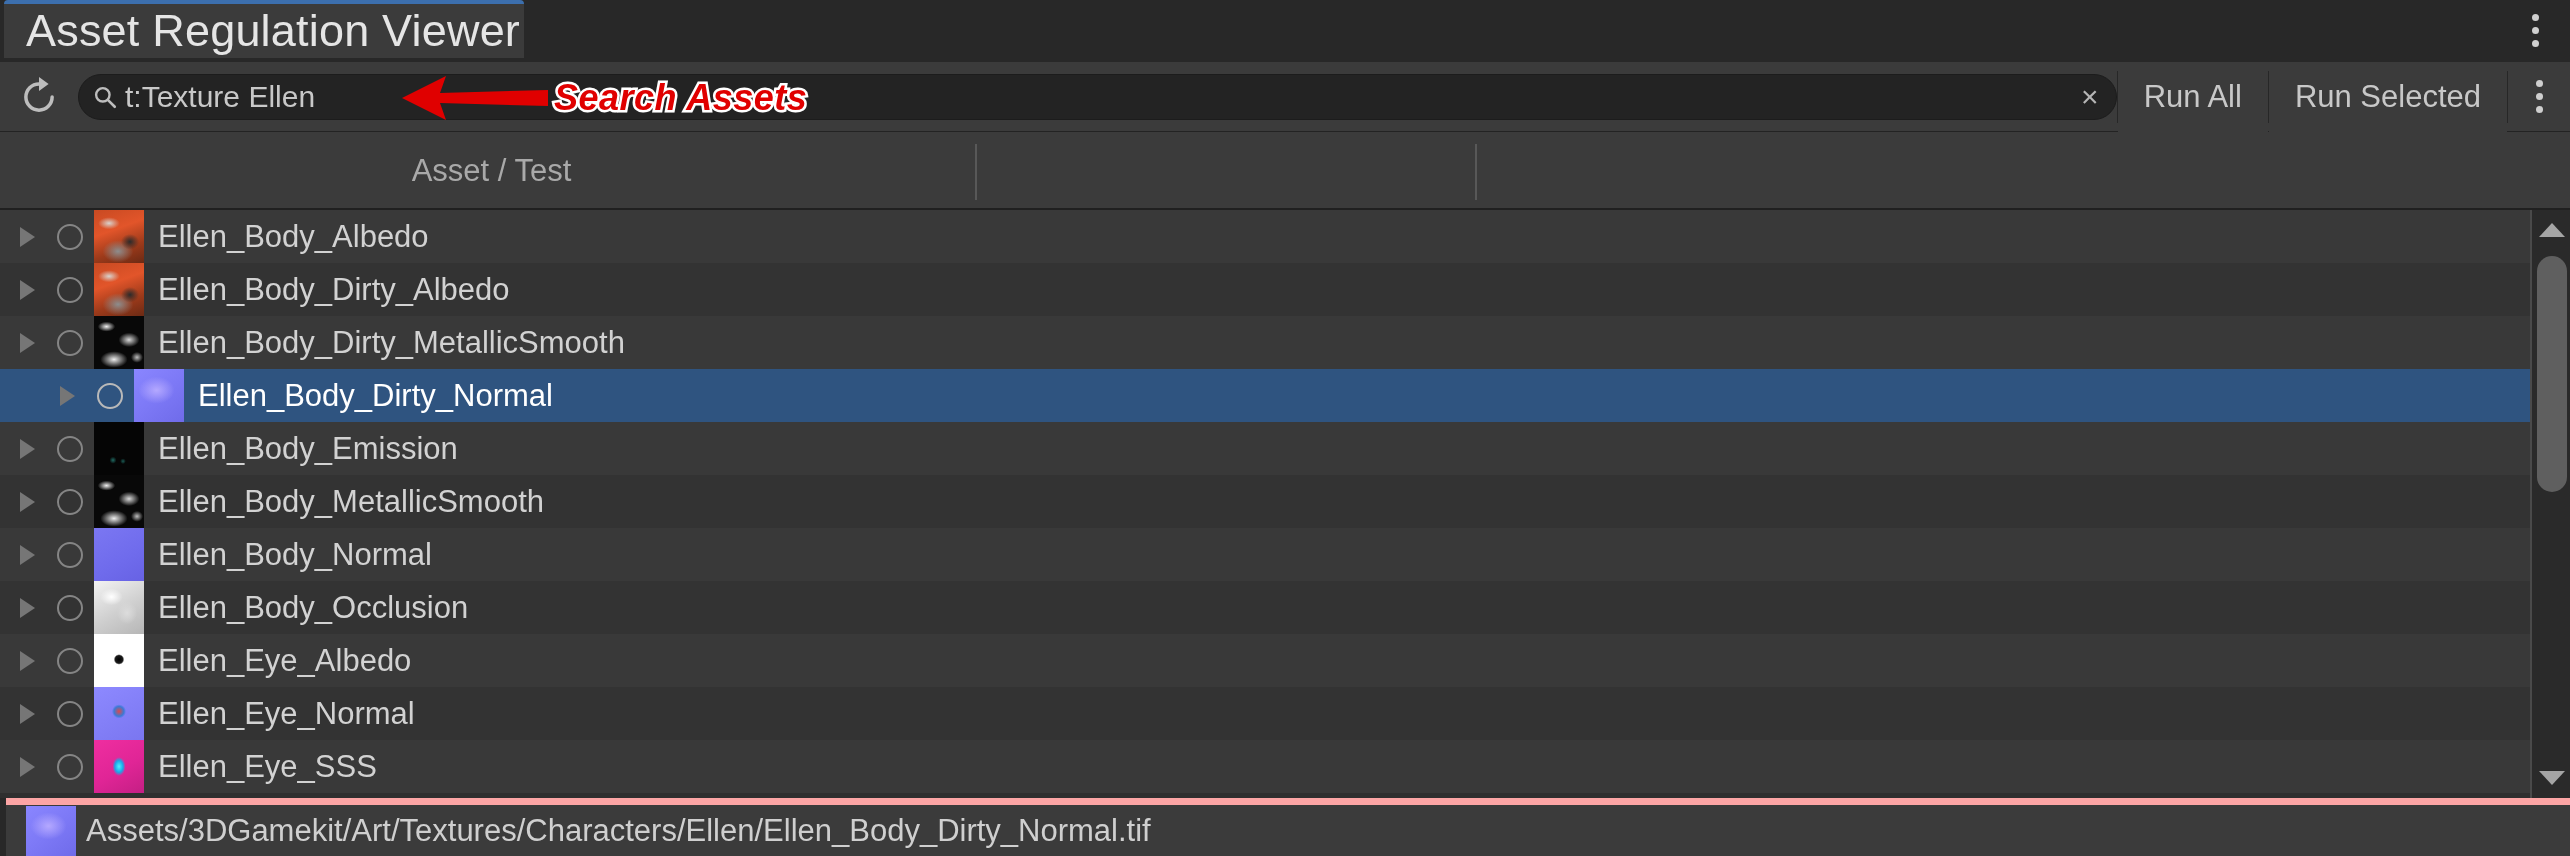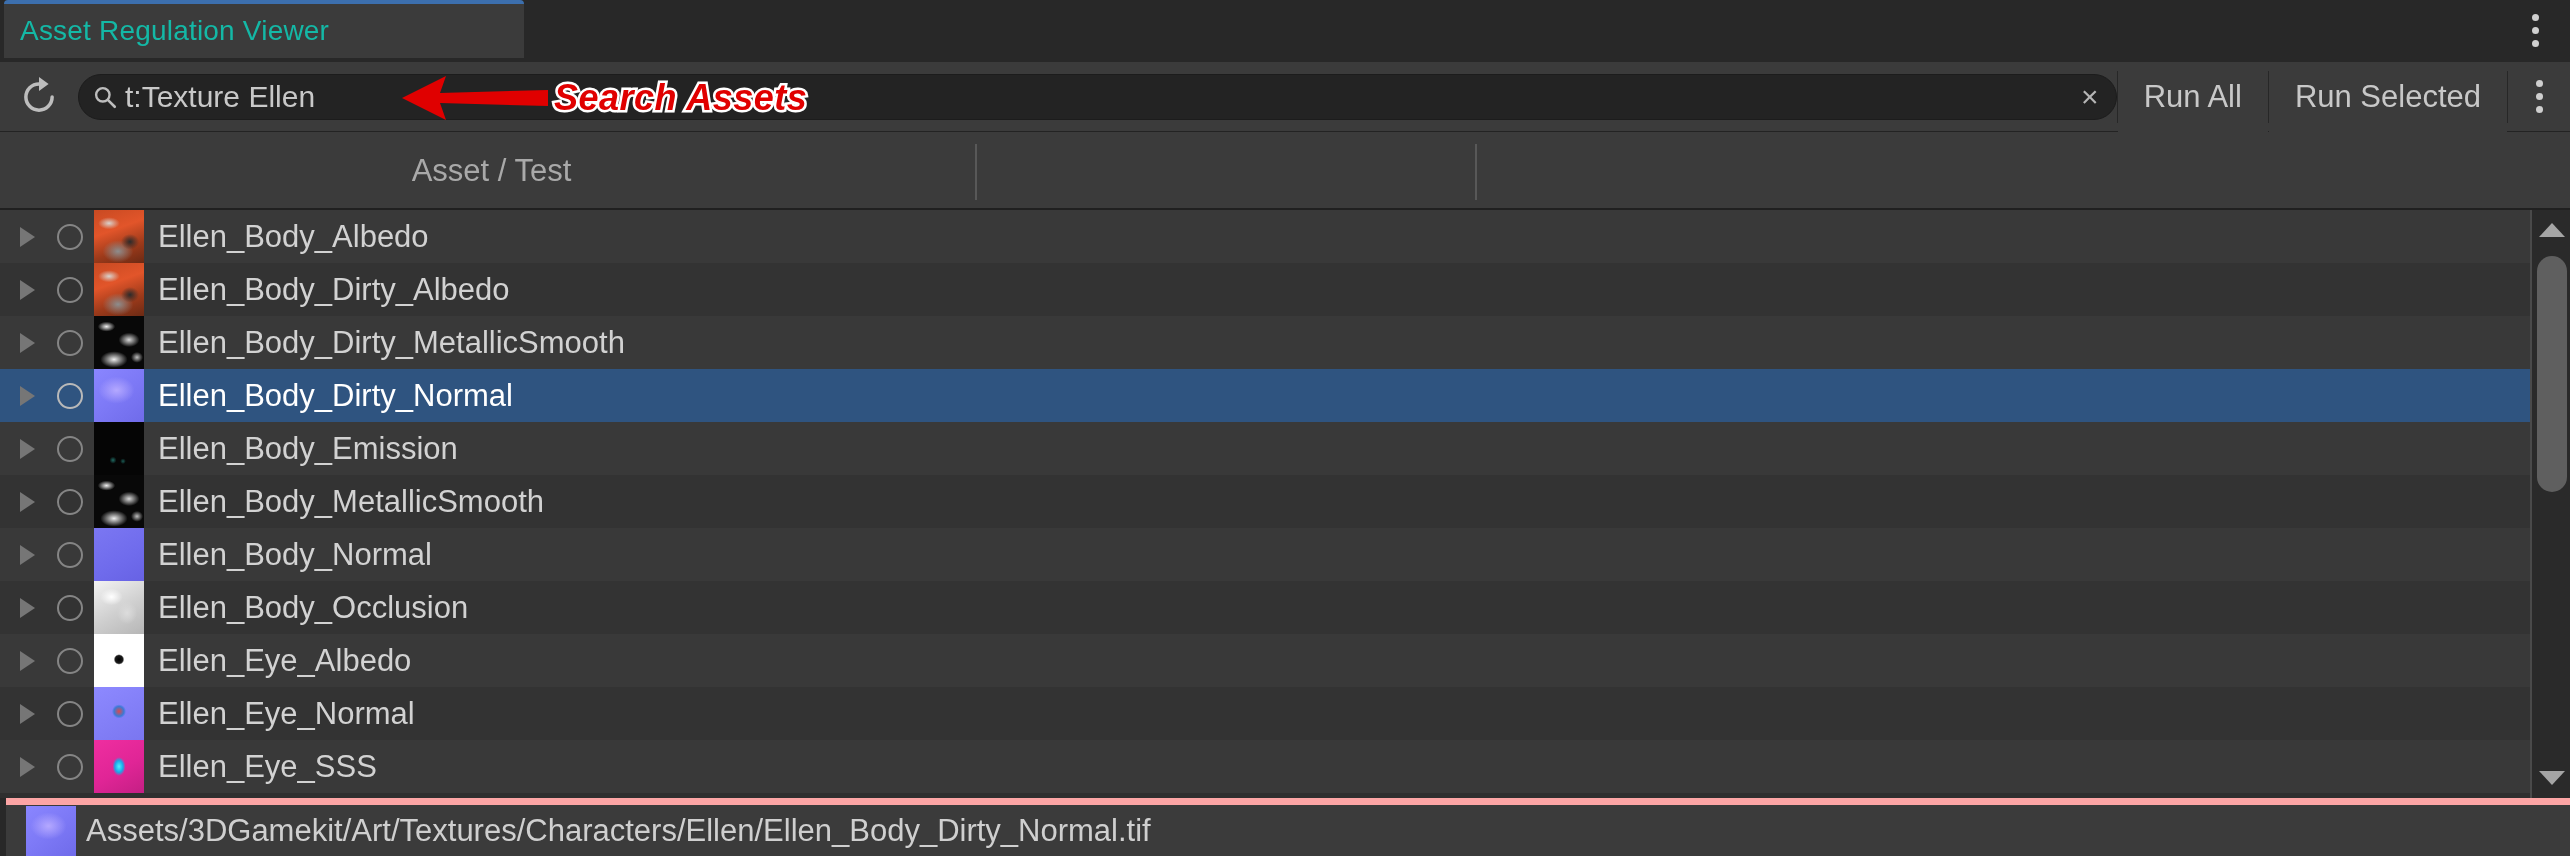--- a/index.html
+++ b/index.html
@@ -25,23 +25,23 @@
   }
   #tab-active {
     position: absolute; left: 4px; top: 0;
     width: 520px; height: 58px;
     background: #3b3b3b;
     border-top: 4px solid #3c6fae;
     border-radius: 4px 4px 0 0;
     display: flex; align-items: center;
   }
   #tab-active .tab-label {
-    color: #14b8a6;
-    font-size: 28px;
-    padding-left: 16px;
+    color: #e5e5e5;
+    font-size: 45px;
+    padding-left: 22px;
     letter-spacing: 0.2px;
     white-space: nowrap;
   }
   #tabbar-kebab {
     position: absolute; right: 18px; top: 8px;
     width: 34px; height: 44px;
     display: flex; flex-direction: column;
     align-items: center; justify-content: center;
     gap: 6px;
   }
@@ -135,21 +135,21 @@
     background: #2f2f2f;
     overflow: hidden;
   }
   .row {
     position: relative;
     height: 53px;
     display: flex; align-items: center;
     background: #393939;
   }
   .row.alt { background: #333333; }
-  .row.selected { background: #2f5480; }
+  .row.selected { background: #2f5480; padding-left: 40px; }
   .row-foldout {
     width: 46px; height: 53px;
     display: flex; align-items: center; justify-content: center;
     flex: 0 0 auto;
   }
   .tri {
     width: 0; height: 0;
     border-left: 15px solid #767676;
     border-top: 10px solid transparent;
     border-bottom: 10px solid transparent;

